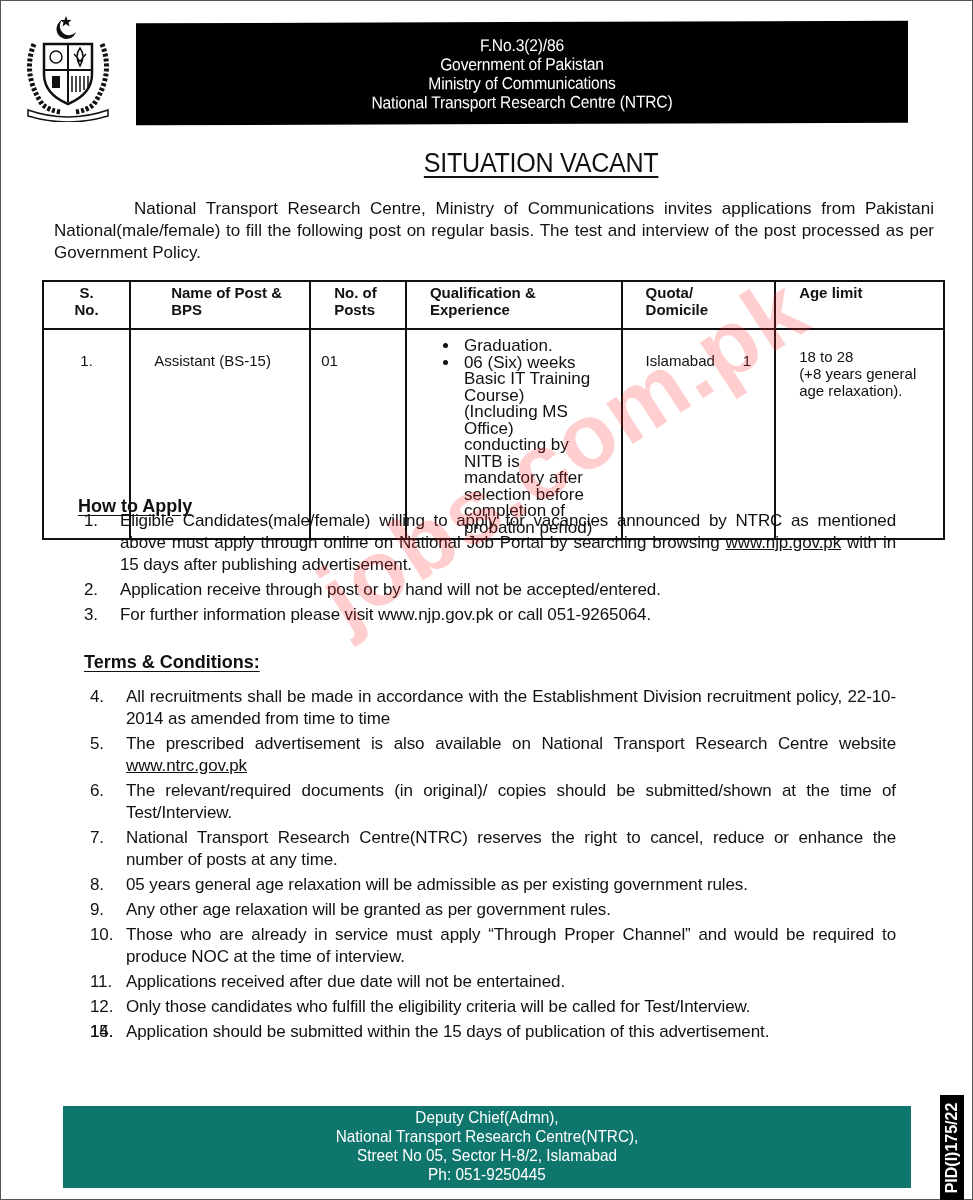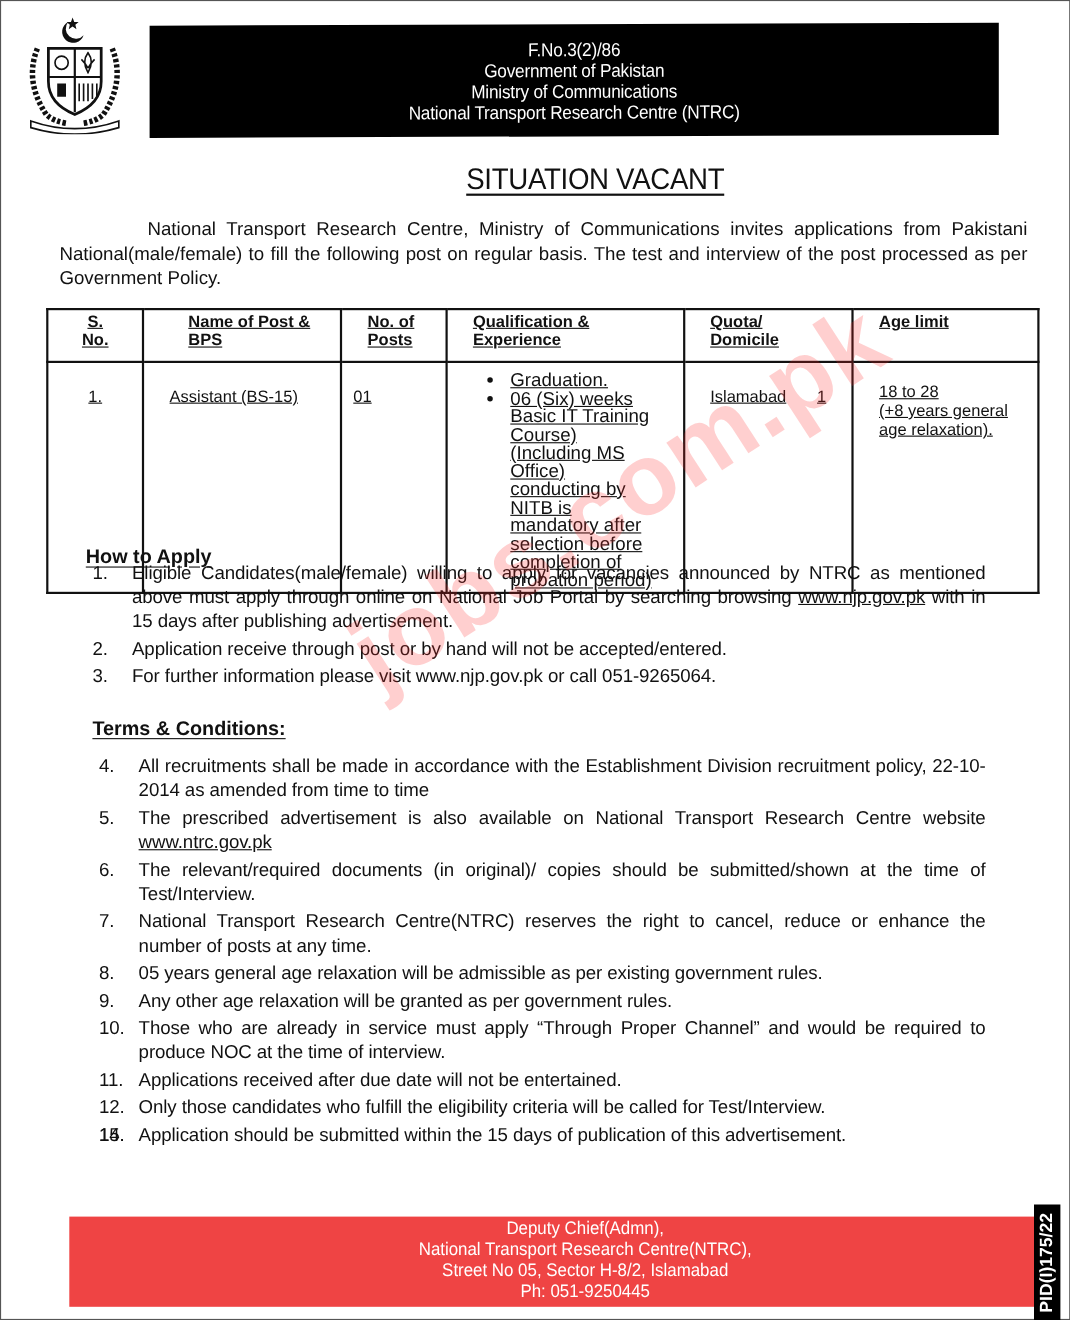--- a/index.html
+++ b/index.html
@@ -43,21 +43,21 @@
     text-indent: 80px;
   }
 
   
   table.posts {
     position: absolute; left: 42px; top: 280px; width: 903px;
     border-collapse: collapse; font-family: "Liberation Sans", sans-serif;
   }
   table.posts th, table.posts td {
     border: 2px solid #111111; vertical-align: top; padding: 2px 23px;
-    font-size: 15px; line-height: 17px; text-decoration: underline;
+    font-size: 15px; line-height: 17px;
   }
   table.posts th { font-weight: bold; height: 42px; text-align: left; }
   table.posts td { height: 160px; }
   .c-sno { width: 55px; text-align: center !important; }
   .c-name { width: 190px; }
   .c-num { width: 55px; text-align: left; }
   .c-qual { width: 215px; }
   .c-quota { width: 135px; }
   .c-age { width: 170px; margin-left: 16px; }
   td.c-sno, td.c-name, td.c-num { padding-top: 22px !important; }
@@ -90,21 +90,21 @@
   .watermark span {
     position: absolute; left: 0; top: 90px; font-family: "Liberation Sans", sans-serif;
     font-weight: bold; font-size: 92px; color: #ff2a2a; opacity: 0.22;
     transform: rotate(-33deg); transform-origin: left top; white-space: nowrap;
     letter-spacing: 2px;
   }
 
   
   .footer-banner {
     position: absolute; left: 63px; top: 1106px; width: 848px; height: 82px;
-    background: #ef4444; color: #ffffff; text-align: center; padding-left: 45px;
+    background: #0f766e; color: #ffffff; text-align: center;
   }
   .footer-banner .line {
     font-size: 16.5px; line-height: 19px; transform: scaleX(0.93);
   }
   .footer-banner .line:first-child { margin-top: 2px; }
 
   .pid {
     position: absolute; left: 940px; top: 1095px; width: 24px; height: 105px;
     background: #000; color: #fff; display: flex; align-items: center; justify-content: center;
   }

